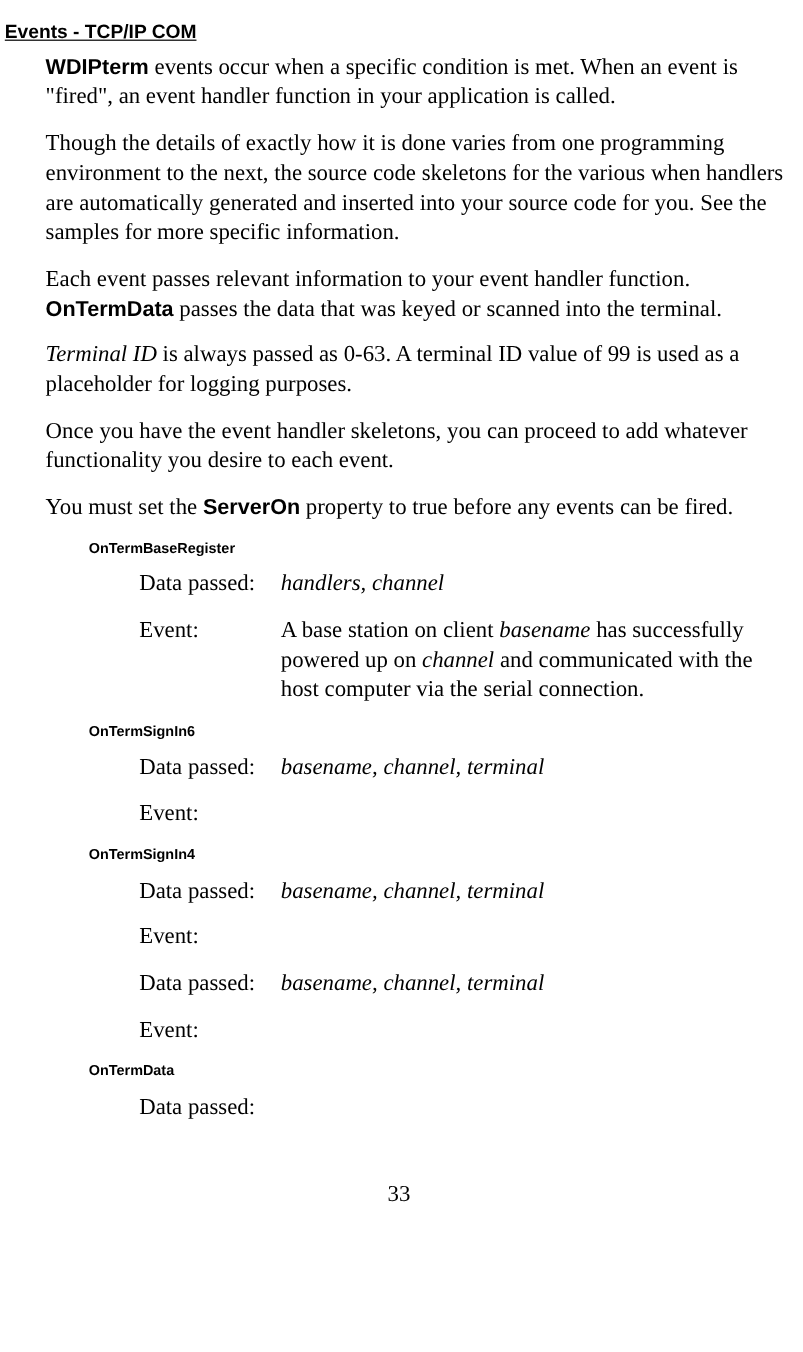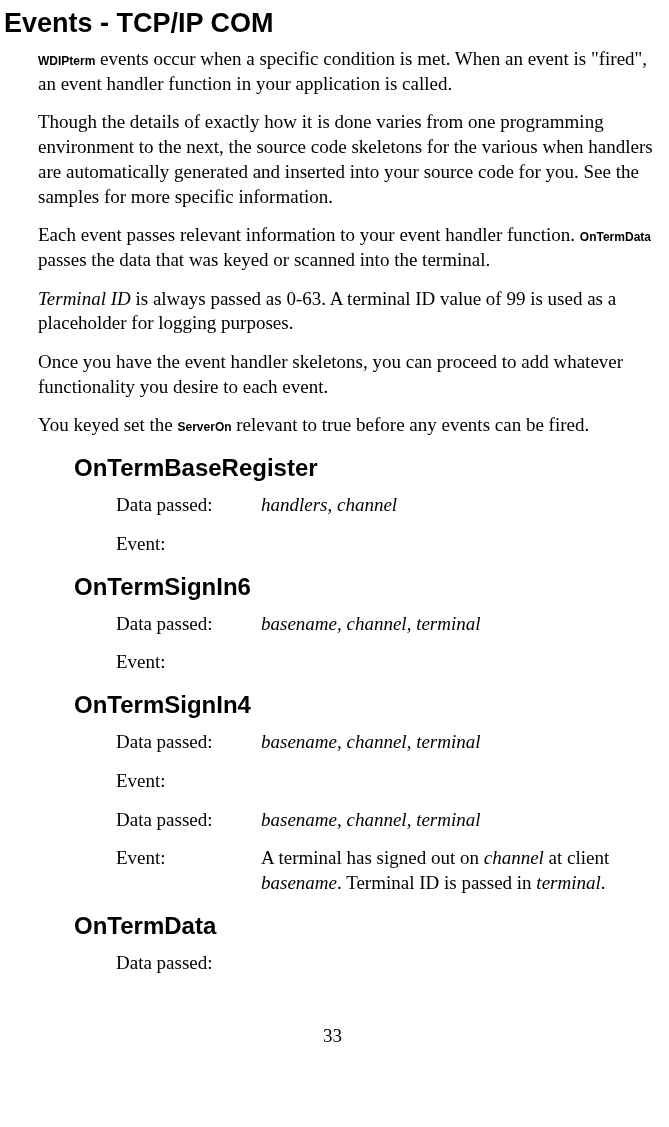--- a/index.html
+++ b/index.html
@@ -9,43 +9,43 @@
       color: #000;
       background: #fff;
       margin: 0;
       padding: 6px 8px 0 4px;
       width: 669px;
       box-sizing: border-box;
     }
     h1 {
       font-family: Arial, Helvetica, sans-serif;
       font-weight: bold;
-      font-size: 27px;
-      margin: 0 0 6px 0;
+      font-size: 16px;
+      margin: 12px 0 6px 0;
       padding: 0;
+      text-decoration: underline;
     }
     .intro-p {
       margin: 0 0 14px 34px;
       text-align: left;
     }
-    .bold { font-weight: bold; font-family: Arial, Helvetica, sans-serif; font-size: 12px; }
+    .bold { font-weight: bold; font-family: Arial, Helvetica, sans-serif; font-size: 18px; }
     .italic { font-style: italic; }
     .event-block {
       margin: 0 0 10px 70px;
     }
     .event-name {
       font-family: Arial, Helvetica, sans-serif;
       font-weight: bold;
-      font-size: 24px;
+      font-size: 12px;
       margin-bottom: 10px;
     }
     .row {
       display: flex;
       margin: 0 0 14px 42px;
-      gap: 27px;
     }
     .row-label {
       flex: 0 0 118px;
     }
     .row-value {
       flex: 1;
     }
     .paragraph-after-heading {
       margin-top: 4px;
     }
@@ -70,31 +70,34 @@
   <span>Each event passes relevant information to your event handler function. </span><span class="bold">OnTermData</span><span> passes the data that was keyed or scanned into the terminal.</span>
 </p>
 
 <p class="intro-p">
   <span class="italic">Terminal ID</span><span> is always passed as 0-63.  A terminal ID value of 99 is used as a placeholder for logging purposes.</span>
 </p>
 
 <p class="intro-p">Once you have the event handler skeletons, you can proceed to add whatever functionality you desire to each event.</p>
 
 <p class="intro-p">
-  <span>You keyed set the </span><span class="bold">ServerOn</span><span> relevant to true before any events can be fired.</span>
+  <span>You must set the </span><span class="bold">ServerOn</span><span> property to true before any events can be fired.</span>
 </p>
 
 <div class="event-block">
   <div class="event-name">OnTermBaseRegister</div>
   <div class="row">
     <div class="row-label">Data passed:</div>
     <div class="row-value italic">handlers, channel</div>
   </div>
   <div class="row">
     <div class="row-label">Event:</div>
+    <div class="row-value">
+      <span>A base station on client </span><span class="italic">basename</span><span> has successfully powered up on </span><span class="italic">channel</span><span> and communicated with the host computer via the serial connection.</span>
+    </div>
   </div>
 </div>
 
 <div class="event-block">
   <div class="event-name">OnTermSignIn6</div>
   <div class="row">
     <div class="row-label">Data passed:</div>
     <div class="row-value italic">basename, channel, terminal</div>
   </div>
   <div class="row">
@@ -113,23 +116,20 @@
   </div>
 </div>
 
 <div class="event-block">
   <div class="row">
     <div class="row-label">Data passed:</div>
     <div class="row-value italic">basename, channel, terminal</div>
   </div>
   <div class="row">
     <div class="row-label">Event:</div>
-    <div class="row-value">
-      <span>A terminal has signed out on </span><span class="italic">channel</span><span> at client </span><span class="italic">basename</span><span>. Terminal ID is passed in </span><span class="italic">terminal</span><span>.</span>
-    </div>
   </div>
 </div>
 
 <div class="event-block">
   <div class="event-name">OnTermData</div>
   <div class="row">
     <div class="row-label">Data passed:</div>
   </div>
 </div>
 

